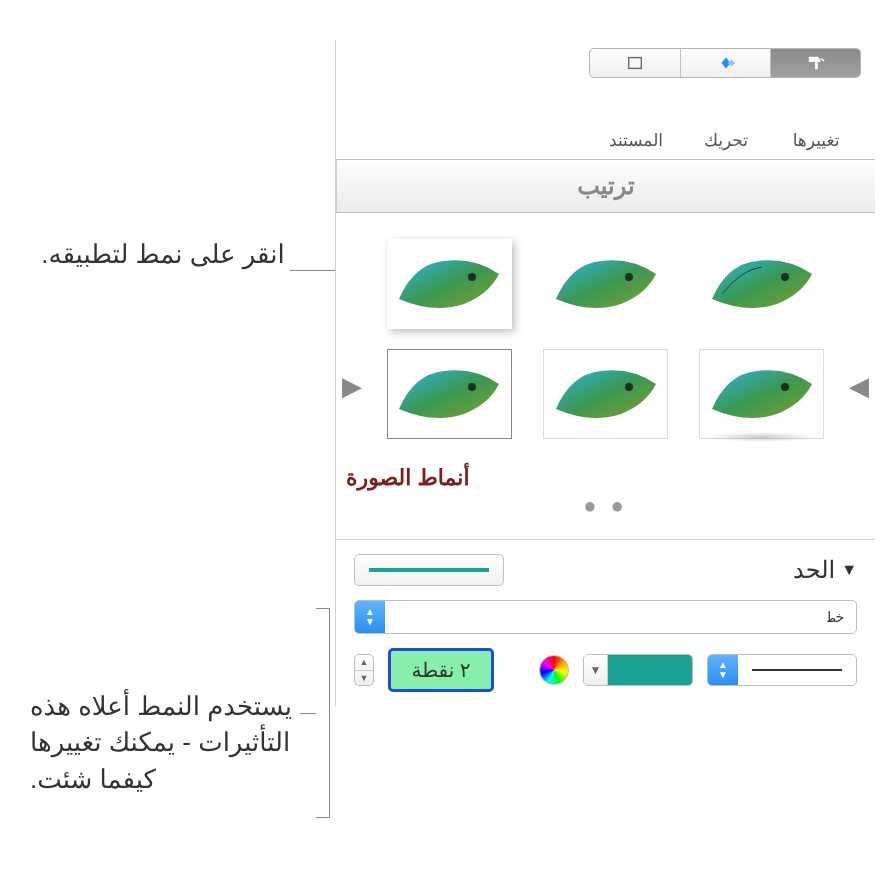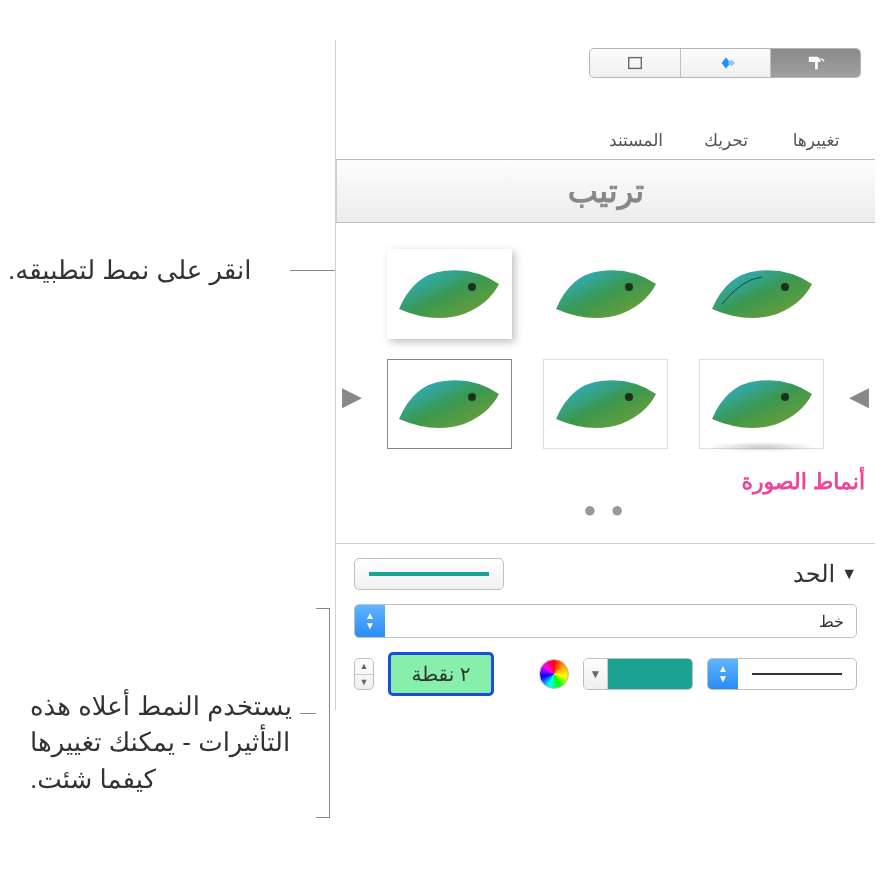--- a/index.html
+++ b/index.html
@@ -73,21 +73,21 @@
     .tabs {
       display: flex;
       width: 100%;
       border-top: 1px solid #bfbfbf;
       border-bottom: 1px solid #bfbfbf;
     }
     .tab {
       flex: 1;
       text-align: center;
       padding: 12px 0;
-      font-size: 32px;
+      font-size: 24px;
       font-weight: bold;
       color: #888;
       background: linear-gradient(#fdfdfd,#ececec);
       border-left: 1px solid #cfcfcf;
     }
     .tab.active {
       background: #1e90ff;
       background: linear-gradient(#2d95ff,#1a86f5);
       color: #fff;
     }
@@ -126,25 +126,25 @@
     .nav-arrow {
       position: absolute;
       top: 158px;
       font-size: 26px;
       color: #888;
       cursor: default;
     }
     .nav-left { left: 6px; transform: scaleX(-1); }
     .nav-right { right: 6px; }
     .styles-label {
-      text-align: right;
+      text-align: left;
       font-size: 22px;
-      color: #ec4899;
+      color: #7f1d1d;
       font-weight: bold;
-      margin-top: 12px;
+      margin-top: 18px;
     }
     .dots {
       text-align: center;
       color: #999;
       font-size: 22px;
       letter-spacing: 4px;
       margin-top: 2px;
     }
     .divider { height: 1px; background: #d0d0d0; margin-top: 10px; }
     
@@ -187,23 +187,24 @@
       border: 1px solid #bfbfbf;
       border-radius: 5px;
       display: flex;
       align-items: center;
       background: #fff;
       overflow: hidden;
     }
     .dropdown-label {
       flex: 1;
       padding: 0 12px;
-      font-size: 16px;
+      font-size: 14px;
       color: #333;
       text-align: right;
+      font-family: Liberation Mono, monospace;
     }
     .dropdown-btn, .stepper-btn {
       width: 30px;
       align-self: stretch;
       background: linear-gradient(#5fb4ff,#2a8df5);
       display: flex;
       flex-direction: column;
       align-items: center;
       justify-content: center;
       color: #fff;
@@ -283,21 +284,21 @@
       position:absolute;
       border-right:1px solid #888;
       border-top:1px solid #888;
       border-bottom:1px solid #888;
       width:14px;
     }
   </style>
 </head>
 <body>
 
-<div class="callout" style="top:252px; left:8px; width:310px;">
+<div class="callout" style="top:236px; left:8px; width:310px;text-align:center;">
   <span>انقر على نمط لتطبيقه.</span>
 </div>
 <div class="callout-line" style="top:270px; left:290px; width:78px; height:1px;"></div>
 
 <div class="callout" style="top:688px; left:30px; width:280px;">
   <span>يستخدم النمط أعلاه هذه التأثيرات - يمكنك تغييرها كيفما شئت.</span>
 </div>
 <div class="bracket" style="top:608px; left:316px; height:210px;"></div>
 <div class="callout-line" style="top:713px; left:300px; width:16px; height:1px;"></div>
 

